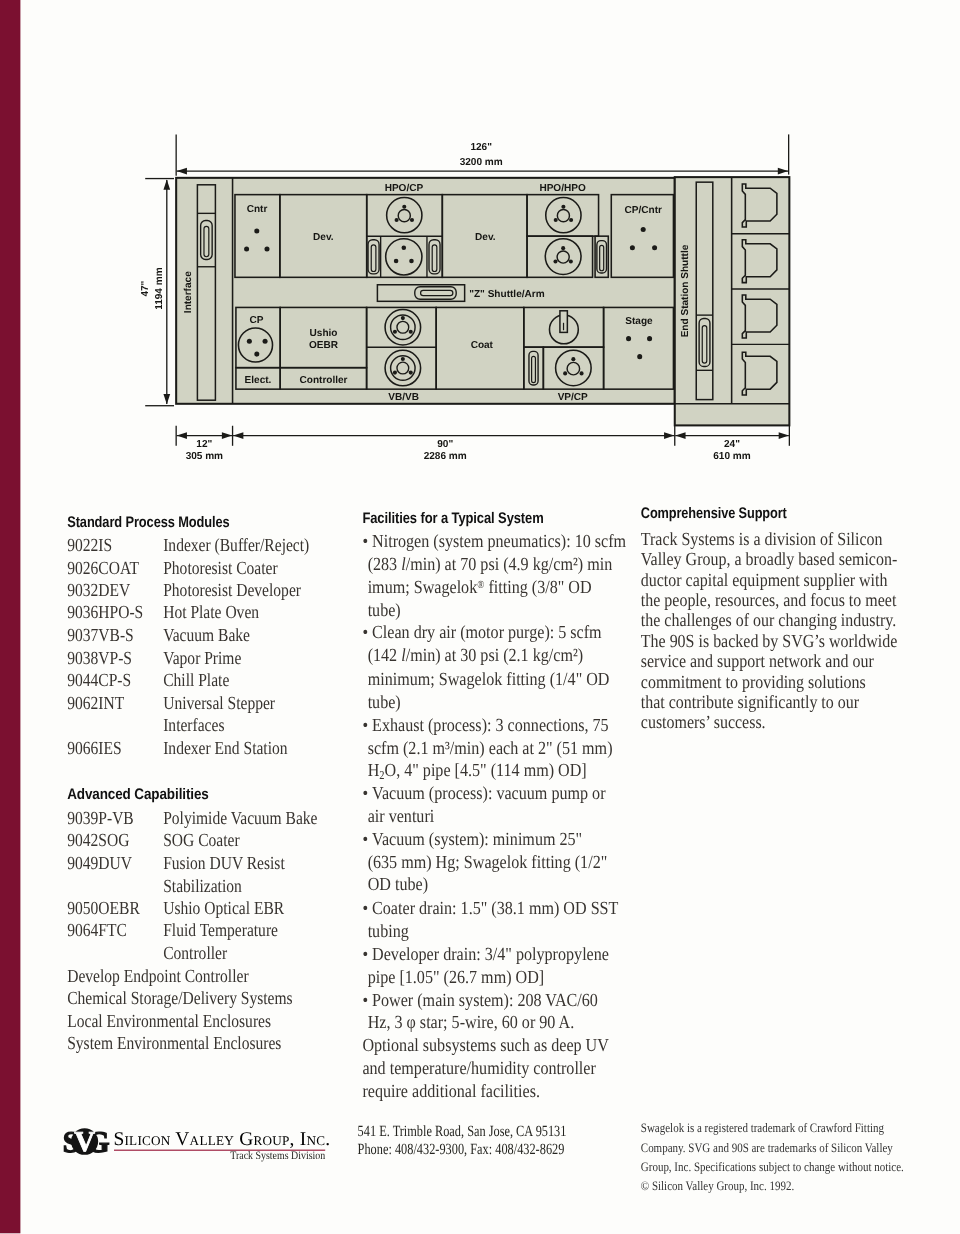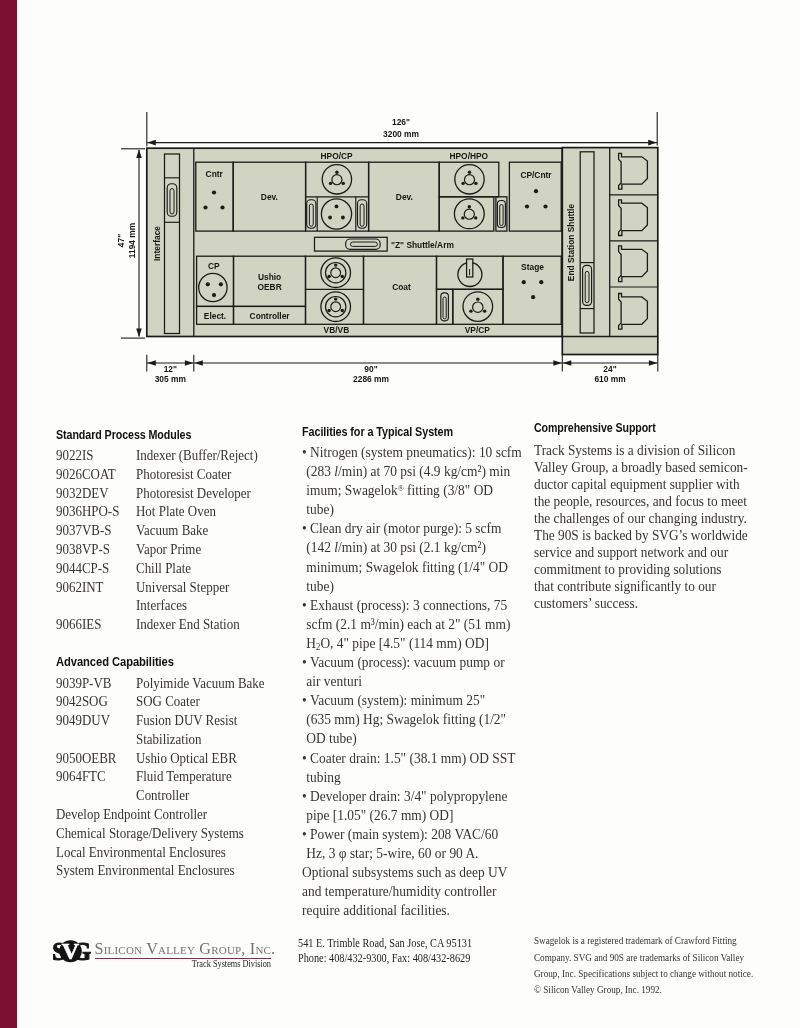--- a/index.html
+++ b/index.html
@@ -280,21 +280,21 @@
 ductor capital equipment supplier with<br>
 the people, resources, and focus to meet<br>
 the challenges of our changing industry.<br>
 The 90S is backed by SVG’s worldwide<br>
 service and support network and our<br>
 commitment to providing solutions<br>
 that contribute significantly to our<br>
 customers’ success.
 </div>
 
-<div class="abs" style="left:94.5px;top:941.3px;font-family:'Liberation Serif',serif;font-variant:small-caps;font-size:16.2px;color:#737373;letter-spacing:0.2px;line-height:16px;white-space:nowrap;">Silicon Valley Group, Inc.</div>
+<div class="abs" style="left:94.5px;top:941.3px;font-family:'Liberation Serif',serif;font-variant:small-caps;font-size:16.2px;color:#000000;letter-spacing:0.2px;line-height:16px;white-space:nowrap;">Silicon Valley Group, Inc.</div>
 
 <div class="abs" style="left:94.5px;top:957.7px;width:176px;height:1.7px;background:#9c2140;"></div>
 
 <div class="abs" style="left:94.5px;top:959.2px;width:176px;text-align:right;font-size:9.5px;color:#252520;transform:scaleX(0.87);transform-origin:100% 0;">Track Systems Division</div>
 
 <div class="abs" style="left:297.5px;top:934.8px;font-size:13px;line-height:15.6px;color:#252520;transform:scaleX(0.79);transform-origin:0 0;">541 E. Trimble Road, San Jose, CA 95131<br>Phone: 408/432-9300, Fax: 408/432-8629</div>
 
 <div class="abs" style="left:533.5px;top:932.2px;font-size:10.8px;line-height:16.4px;color:#333;transform:scaleX(0.848);transform-origin:0 0;">Swagelok is a registered trademark of Crawford Fitting<br>Company. SVG and 90S are trademarks of Silicon Valley<br>Group, Inc. Specifications subject to change without notice.<br>© Silicon Valley Group, Inc. 1992.</div>
 
 </body></html>

